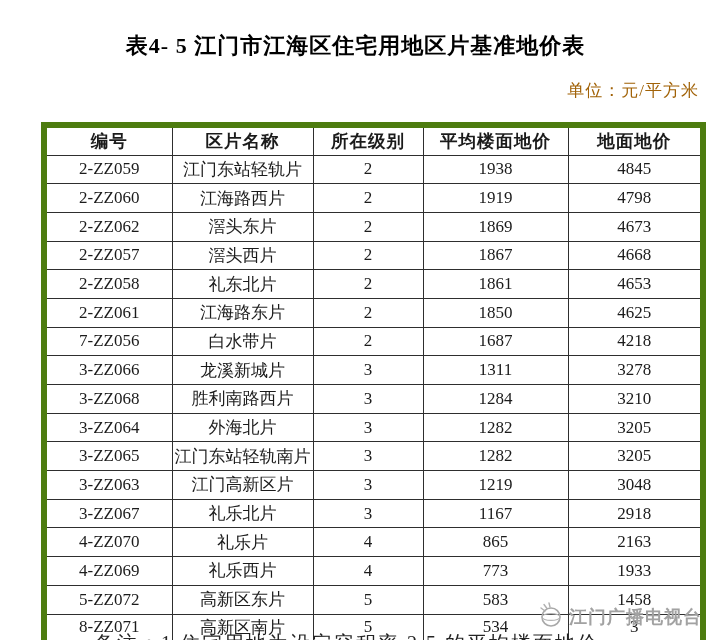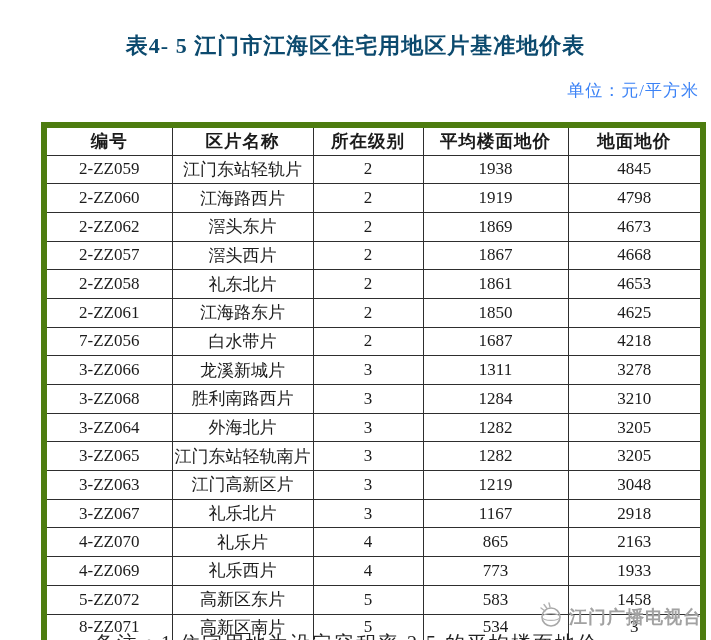--- a/index.html
+++ b/index.html
@@ -3,25 +3,25 @@
 <meta charset="utf-8">
 <style>
   html,body{margin:0;padding:0;}
   body{
     width:711px;height:640px;background:#ffffff;overflow:hidden;position:relative;
     font-family:"Liberation Serif","DejaVu Serif",serif;color:#1d1d1d;
   }
   .page{position:absolute;inset:0;}
   .doc-title{
     position:absolute;top:31px;left:0;width:100%;text-align:center;
-    font-weight:bold;font-size:22px;letter-spacing:1px;color:#0c4a6e;
+    font-weight:bold;font-size:22px;letter-spacing:1px;color:#000000;
     white-space:nowrap;
   }
   .unit-label{
-    position:absolute;top:79px;right:12px;font-size:17px;color:#3b82f6;
+    position:absolute;top:79px;right:12px;font-size:17px;color:#a16207;
     letter-spacing:1px;white-space:nowrap;
   }
   table.price-table{
     position:absolute;left:41px;top:122px;width:659px;height:518px;
     border-collapse:collapse;table-layout:fixed;
     border:6px solid #4d7c0f;
   }
   .price-table th,.price-table td{
     border:1.5px solid #2e2e2e;text-align:center;vertical-align:middle;
     padding:0;font-size:17px;color:#1b1b1b;overflow:hidden;white-space:nowrap;

